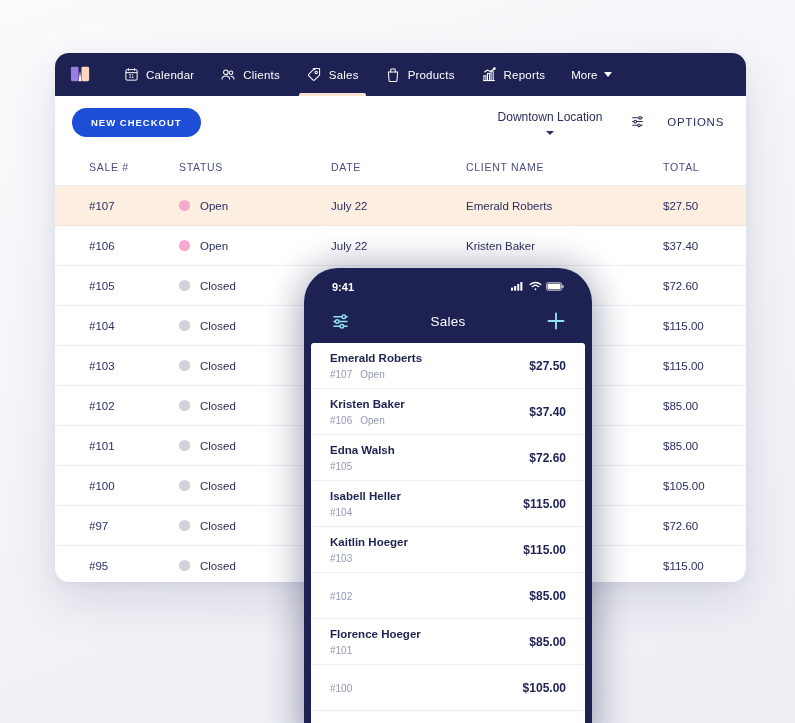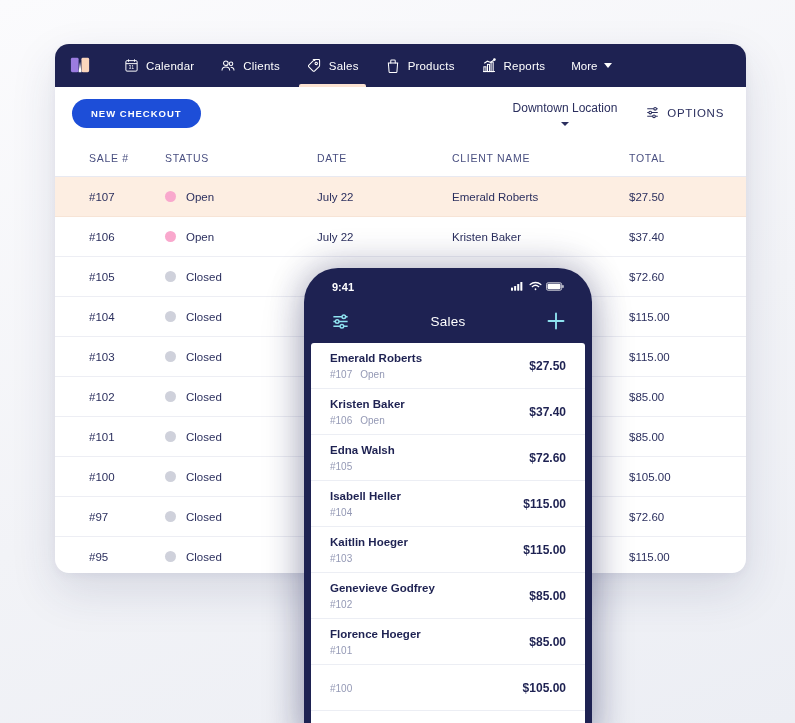--- a/index.html
+++ b/index.html
@@ -13,21 +13,21 @@
   body {
     font-family: "Liberation Sans", sans-serif;
     background: linear-gradient(160deg, #fbfbfd 0%, #f2f3f7 55%, #eceef4 100%);
     position: relative;
   }
 
   
   .desktop-card {
     position: absolute;
     left: 55px;
-    top: 44px;
+    top: 53px;
     width: 691px;
     height: 529px;
     background: #ffffff;
     border-radius: 14px;
     box-shadow: 0 18px 46px rgba(40, 45, 90, 0.13), 0 3px 10px rgba(40,45,90,0.05);
     overflow: hidden;
   }
 
   
   .navbar {
@@ -144,21 +144,21 @@
   .caret-down-dark {
     width: 0; height: 0;
     border-left: 4px solid transparent;
     border-right: 4px solid transparent;
     border-top: 4.5px solid #2b2f5e;
   }
 
   .options-btn {
     display: flex;
     align-items: center;
-    gap: 7px;
+    gap: 22px;
     font-size: 11.5px;
     letter-spacing: 0.7px;
     color: #2b2f5e;
     cursor: pointer;
   }
 
   
   .table {
     width: 100%;
   }
@@ -178,25 +178,25 @@
     letter-spacing: 0.7px;
     color: #494f80;
     border-bottom: 1px solid #e8e9f1;
   }
 
   .t-row.highlight {
     background: #fdeee2;
     border-bottom-color: #f7e4d6;
   }
 
-  .c-sale   { width: 110px; padding-left: 34px; }
+  .c-sale   { width: 124px; padding-left: 34px; }
   .c-status { width: 152px; display: flex; align-items: center; gap: 10px; }
   .c-date   { width: 135px; }
   .c-client { width: 175px; }
-  .c-total  { flex: 1; padding-left: 2px; }
+  .c-total  { flex: 1; padding-left: 2px; margin-left: 20px; }
 
   .dot {
     width: 11px;
     height: 11px;
     border-radius: 50%;
     flex: 0 0 auto;
   }
   .dot.open   { background: #f9a8cd; }
   .dot.closed { background: #cfd1db; }
 
@@ -613,21 +613,20 @@
           <div class="p-left">
             <div class="p-name">Kaitlin Hoeger</div>
             <div class="p-meta">
               <span>#103</span>
             </div>
           </div>
           <div class="p-amount">$115.00</div>
         </div>
         <div class="p-row">
           <div class="p-left">
-            <div class="p-name">Genevieve Godfrey</div>
             <div class="p-meta">
               <span>#102</span>
             </div>
           </div>
           <div class="p-amount">$85.00</div>
         </div>
         <div class="p-row">
           <div class="p-left">
             <div class="p-name">Florence Hoeger</div>
             <div class="p-meta">

